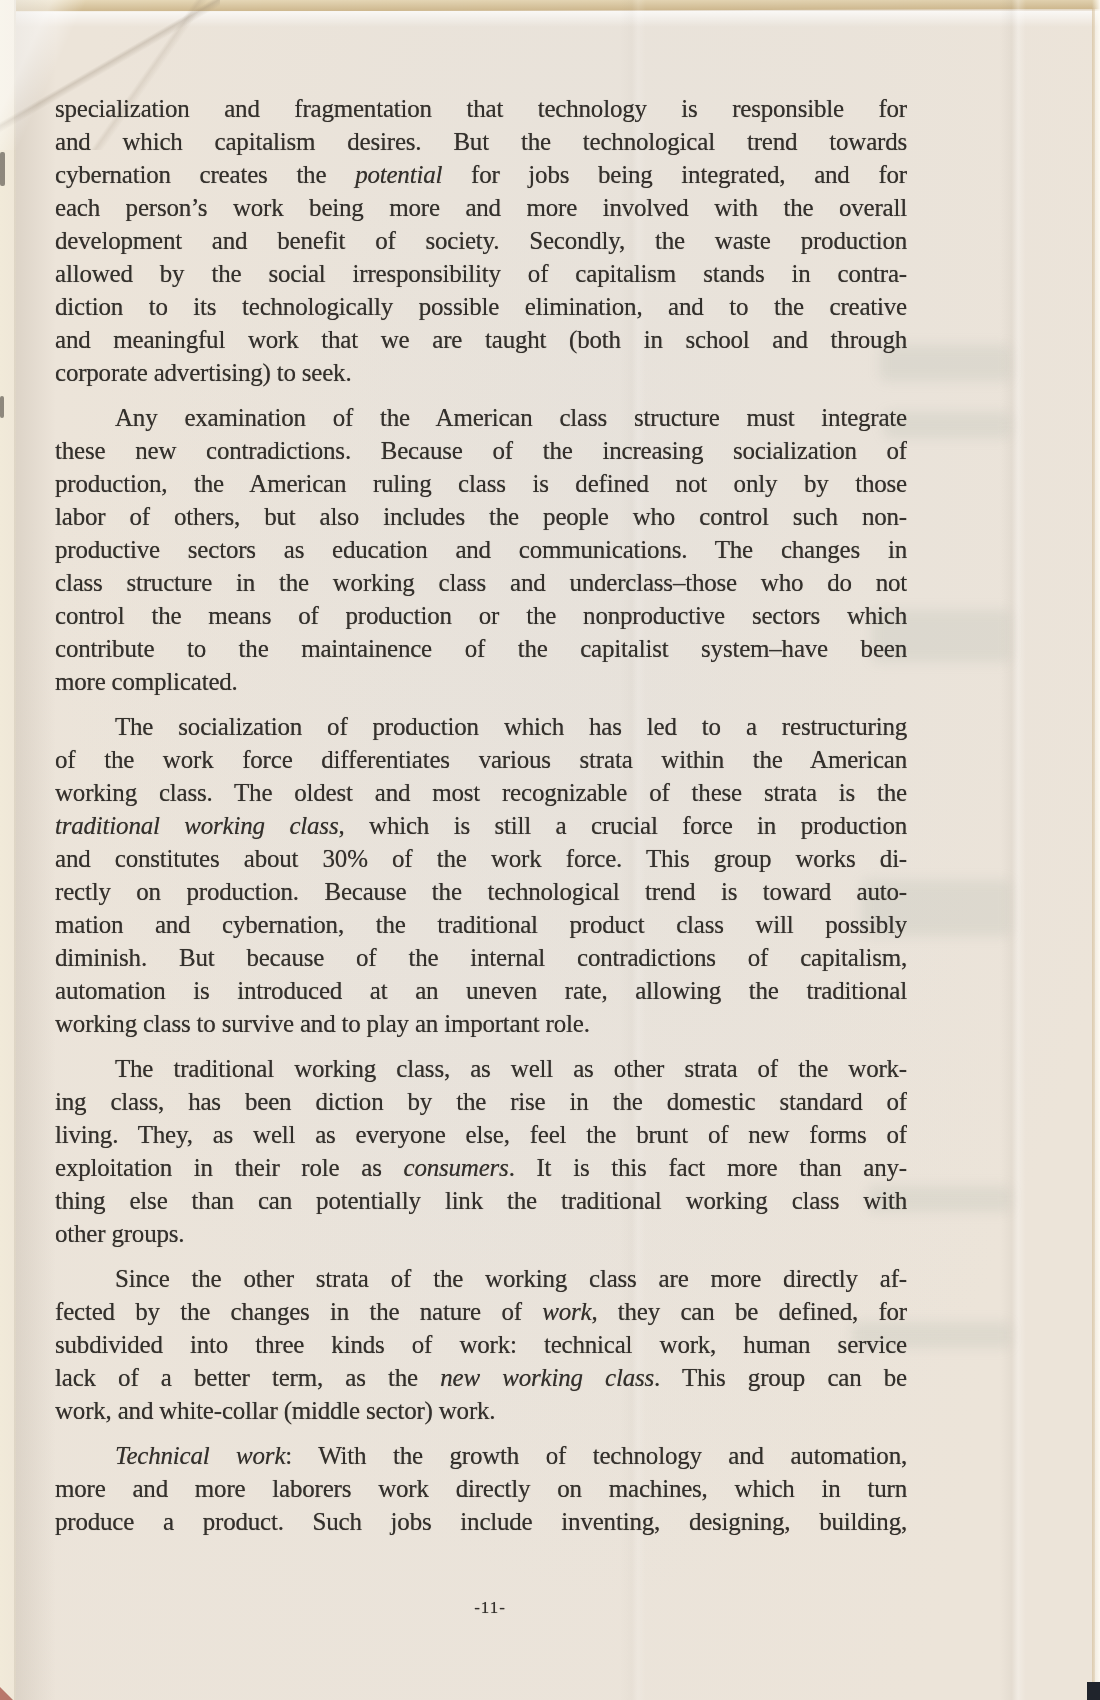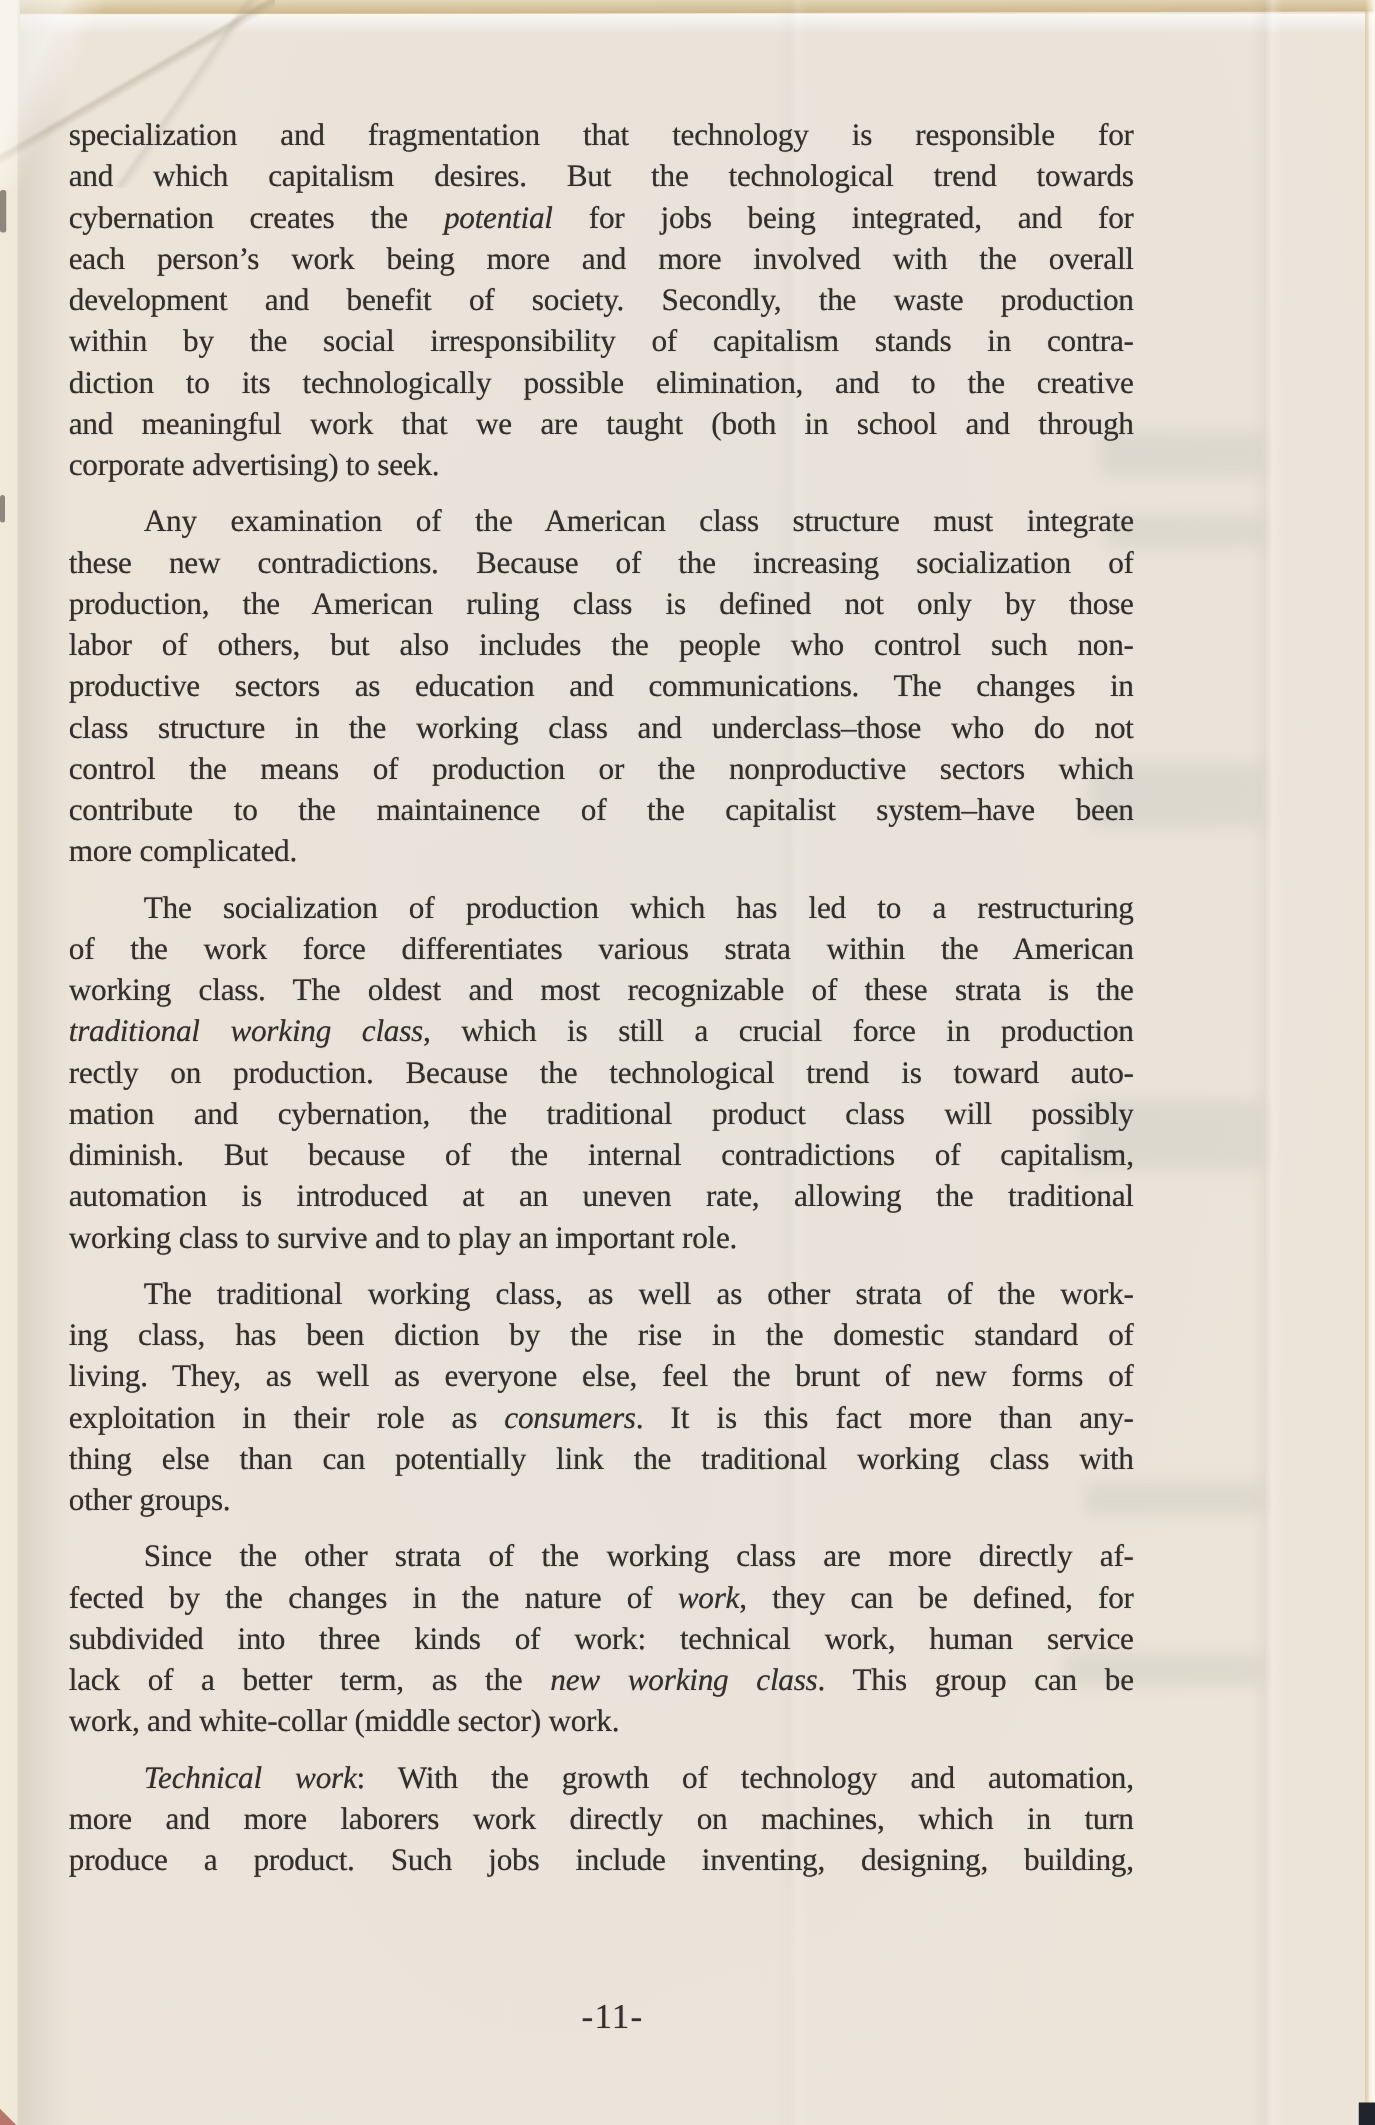--- a/index.html
+++ b/index.html
@@ -46,21 +46,21 @@
   
   .page-body{position:absolute;left:55px;top:92px;width:852px;
     color:var(--ink,#33302c);
     font-size:25px;letter-spacing:-0.2px;
     text-shadow:0 0 0.7px rgba(72,66,58,0.75);}
   .para{margin:0 0 12px 0;}
   .line{height:33px;line-height:33px;text-align:justify;text-align-last:justify;overflow:hidden;white-space:normal;}
   .line.last{text-align-last:left;}
   .line.first{text-indent:60px;}
   .page-number{position:absolute;left:55px;top:1598px;width:870px;
-    text-align:center;color:var(--ink,#33302c);font-size:28px;letter-spacing:1px;
+    text-align:center;color:var(--ink,#33302c);font-size:17px;letter-spacing:1px;
     text-shadow:0 0 0.7px rgba(72,66,58,0.75);}
 </style>
 </head>
 <body>
 
 <div class="scan">
 
   <div class="top-edge"></div>
   <div class="top-bright"></div>
 
@@ -82,41 +82,42 @@
   <div class="smudge" style="left:868px;top:1186px;width:142px;height:26px;"></div>
   <div class="smudge" style="left:852px;top:1322px;width:158px;height:26px;"></div>
 
   <div class="page-body">
       <div class="para">
         <div class="line">specialization and fragmentation that technology is responsible for</div>
         <div class="line">and which capitalism desires. But the technological trend towards</div>
         <div class="line">cybernation creates the <i>potential</i> for jobs being integrated, and for</div>
         <div class="line">each person’s work being more and more involved with the overall</div>
         <div class="line">development and benefit of society. Secondly, the waste production</div>
-        <div class="line">within by the social irresponsibility of capitalism stands in contra-</div>
+        <div class="line">allowed by the social irresponsibility of capitalism stands in contra-</div>
         <div class="line">diction to its technologically possible elimination, and to the creative</div>
         <div class="line">and meaningful work that we are taught (both in school and through</div>
         <div class="line last">corporate advertising) to seek.</div>
       </div>
       <div class="para">
         <div class="line first">Any examination of the American class structure must integrate</div>
         <div class="line">these new contradictions. Because of the increasing socialization of</div>
         <div class="line">production, the American ruling class is defined not only by those</div>
         <div class="line">labor of others, but also includes the people who control such non-</div>
         <div class="line">productive sectors as education and communications. The changes in</div>
         <div class="line">class structure in the working class and underclass–those who do not</div>
         <div class="line">control the means of production or the nonproductive sectors which</div>
         <div class="line">contribute to the maintainence of the capitalist system–have been</div>
         <div class="line last">more complicated.</div>
       </div>
       <div class="para">
         <div class="line first">The socialization of production which has led to a restructuring</div>
         <div class="line">of the work force differentiates various strata within the American</div>
         <div class="line">working class. The oldest and most recognizable of these strata is the</div>
         <div class="line"><i>traditional working class</i>, which is still a crucial force in production</div>
+        <div class="line">and constitutes about 30% of the work force. This group works di-</div>
         <div class="line">rectly on production. Because the technological trend is toward auto-</div>
         <div class="line">mation and cybernation, the traditional product class will possibly</div>
         <div class="line">diminish. But because of the internal contradictions of capitalism,</div>
         <div class="line">automation is introduced at an uneven rate, allowing the traditional</div>
         <div class="line last">working class to survive and to play an important role.</div>
       </div>
       <div class="para">
         <div class="line first">The traditional working class, as well as other strata of the work-</div>
         <div class="line">ing class, has been diction by the rise in the domestic standard of</div>
         <div class="line">living. They, as well as everyone else, feel the brunt of new forms of</div>

